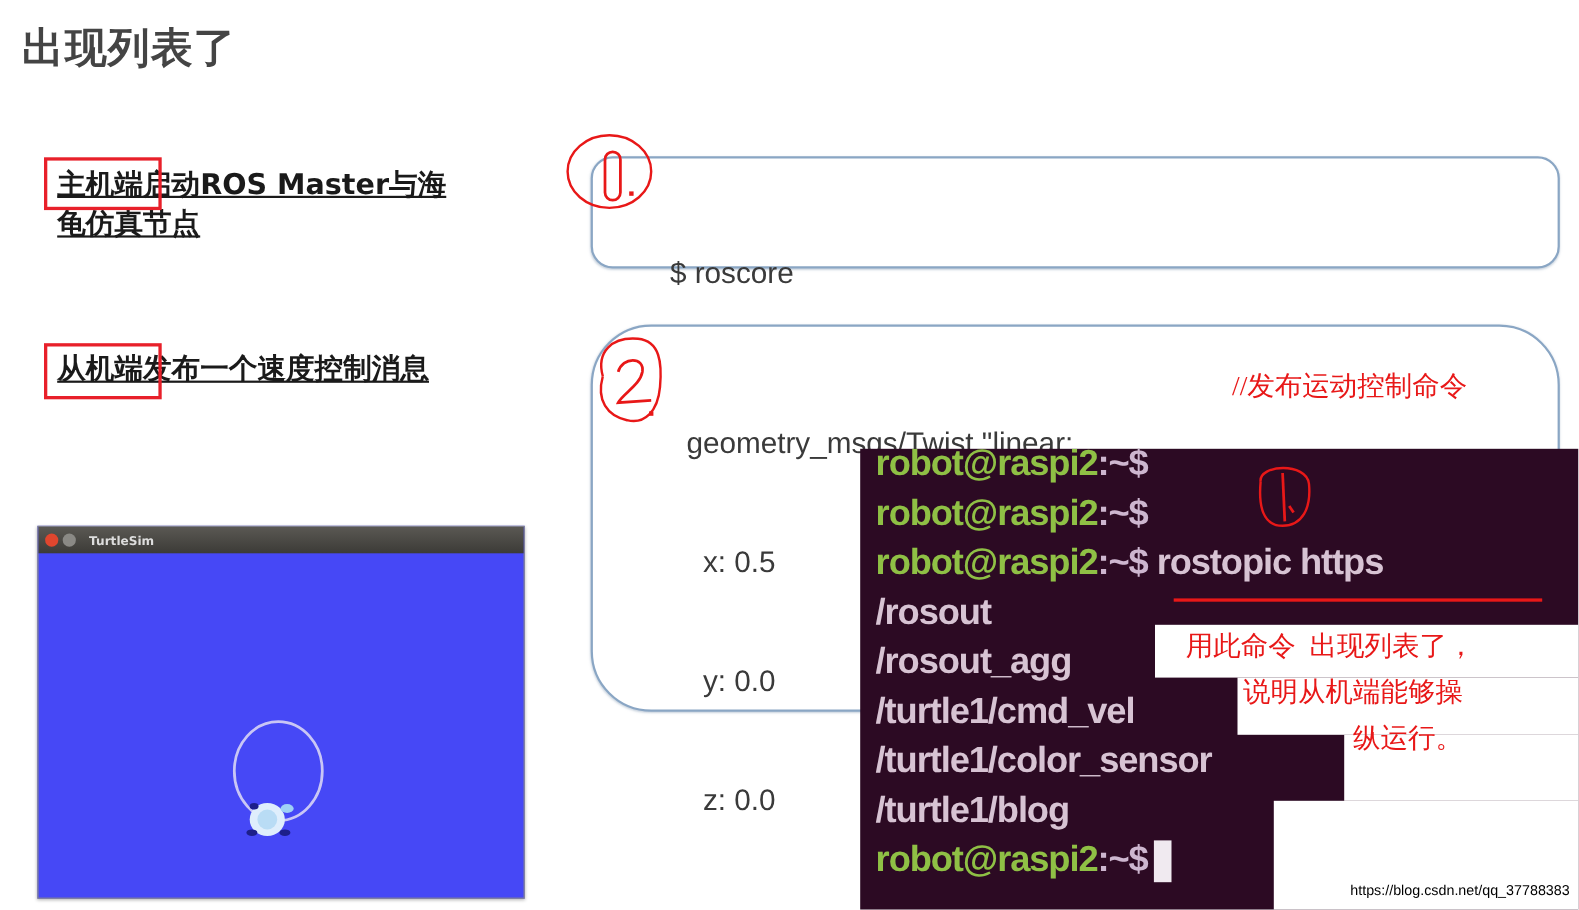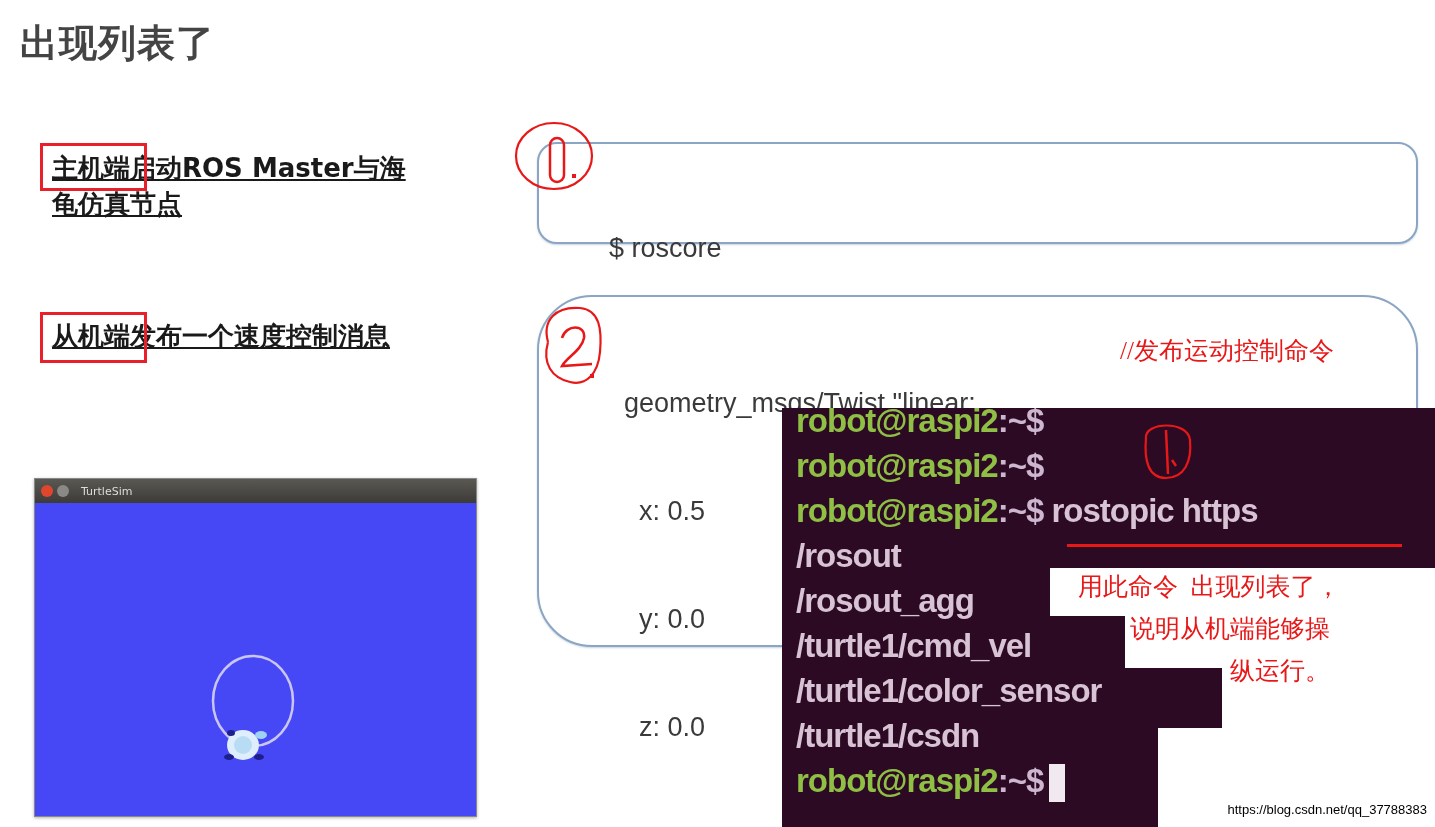--- a/index.html
+++ b/index.html
@@ -6,21 +6,21 @@
   body{width:1435px;height:827px;background:#ffffff;position:relative;overflow:hidden;font-family:"DejaVu Sans","Liberation Sans",sans-serif;}
   .abs{position:absolute;}
   .title{left:20px;top:18px;font-size:38px;font-weight:bold;color:#444;letter-spacing:1px;}
   .label{font-size:26px;font-weight:bold;color:#1a1a1a;line-height:36px;text-decoration:underline;}
   .hl-box{position:absolute;border:3px solid #e8202a;}
   .cmd-box{position:absolute;border:2px solid #8aa6c4;border-radius:20px;background:#fff;box-shadow:0 1px 2px rgba(100,130,160,.35);}
   .code{font-family:"Liberation Sans","DejaVu Sans",sans-serif;font-size:27px;color:#3a3a3a;line-height:36px;white-space:pre;}
   .turtle-win{left:34px;top:478px;width:441px;height:337px;background:#4648f6;border:1px solid #888;box-shadow:0 1px 3px rgba(0,0,0,.3);}
   .turtle-title{height:24px;background:linear-gradient(#5a5853,#3c3b37);display:flex;align-items:center;padding-left:6px;}
   .wbtn{width:12px;height:12px;border-radius:50%;margin-right:4px;}
-  .turtle-title span.t{color:#ddd;font-size:11px;font-weight:normal;margin-left:8px;font-family:"DejaVu Sans",sans-serif;}
+  .turtle-title span.t{color:#ddd;font-size:11px;font-weight:bold;margin-left:8px;font-family:"DejaVu Sans",sans-serif;}
   .term{left:782px;top:408px;width:653px;height:419px;background:#2c0a23;overflow:hidden;}
   .term-line{font-family:Liberation Sans, sans-serif;font-size:33px;font-weight:bold;line-height:45px;white-space:pre;color:#d7c3d3;padding-left:14px;letter-spacing:-1px;}
   .prompt{color:#8fc045;}
   .dollar{color:#cdb6cf;}
   .note{font-family:Liberation Serif, serif;color:#e81818;font-size:25px;white-space:pre;}
   .white-patch{position:absolute;background:#fff;}
   .watermark{right:8px;bottom:10px;font-size:13px;color:#000000;font-family:"Liberation Sans",sans-serif;}
   .cursor{display:inline-block;width:16px;height:38px;background:#f0eaf0;vertical-align:middle;margin-left:6px;}
 </style>
 </head>
@@ -93,21 +93,21 @@
 
 <div class="abs term">
   <div style="position:absolute;left:0;top:-10px;">
     <div class="term-line"><span class="prompt">robot@raspi2</span><span class="dollar">:~$</span></div>
     <div class="term-line"><span class="prompt">robot@raspi2</span><span class="dollar">:~$</span></div>
     <div class="term-line"><span class="prompt">robot@raspi2</span><span class="dollar">:~$</span><span> rostopic https</span></div>
     <div class="term-line">/rosout</div>
     <div class="term-line">/rosout_agg</div>
     <div class="term-line">/turtle1/cmd_vel</div>
     <div class="term-line">/turtle1/color_sensor</div>
-    <div class="term-line">/turtle1/csdn</div>
+    <div class="term-line">/turtle1/blog</div>
     <div class="term-line"><span class="prompt">robot@raspi2</span><span class="dollar">:~$</span><span class="cursor"></span></div>
   </div>
 
   <div style="position:absolute;left:285px;top:136px;width:335px;height:3px;background:#e81818;"></div>
 </div>
 
 <div class="white-patch" style="left:1050px;top:568px;width:385px;height:48px;"></div>
 <div class="white-patch" style="left:1125px;top:616px;width:310px;height:52px;"></div>
 <div class="white-patch" style="left:1222px;top:668px;width:213px;height:60px;"></div>
 <div class="white-patch" style="left:1158px;top:728px;width:277px;height:99px;"></div>

